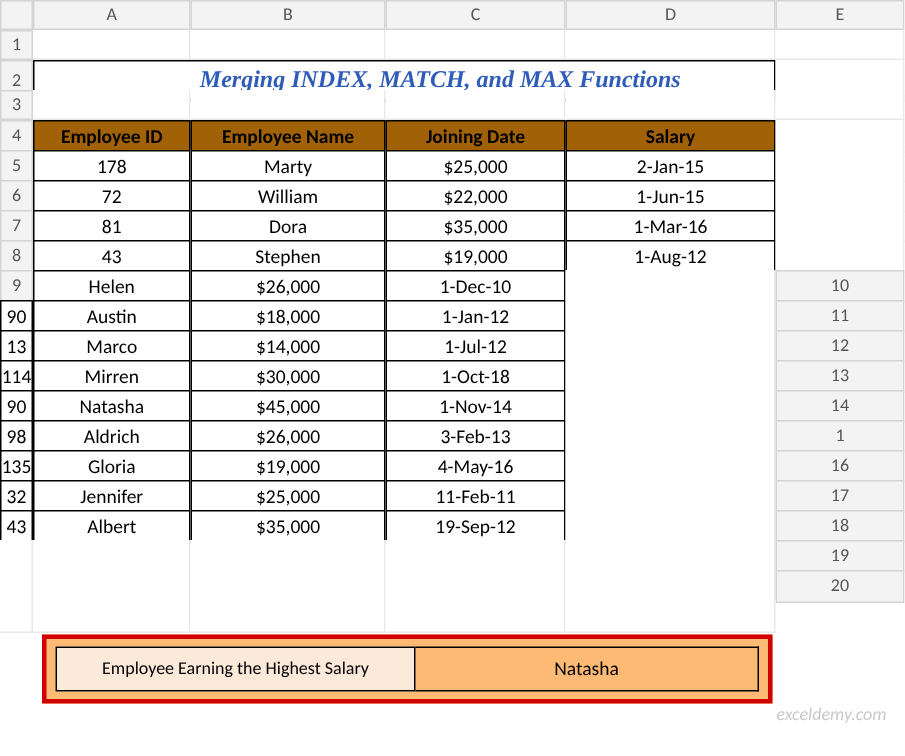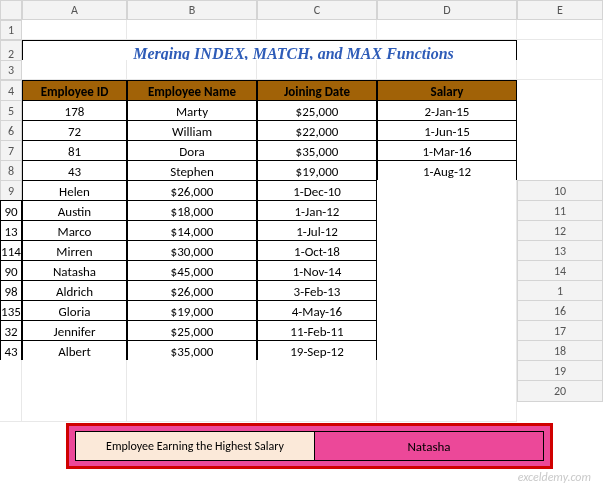--- a/index.html
+++ b/index.html
@@ -65,22 +65,21 @@
     .result-area {
       position: absolute;
       left: 28px;
       top: 423px;
       width: 487px;
       height: 46px;
       border: 3px solid #d00000;
       display: flex;
       align-items: center;
       padding: 6px;
-      background: #ec4899;
-      margin-left: 38px;
+      background: #fdba74;
     }
     .result-label {
       background: #fbe9d9;
       border: 1px solid #000;
       height: 30px;
       flex: 0 0 240px;
       display: flex;
       align-items: center;
       justify-content: center;
       font-size: 12px;

